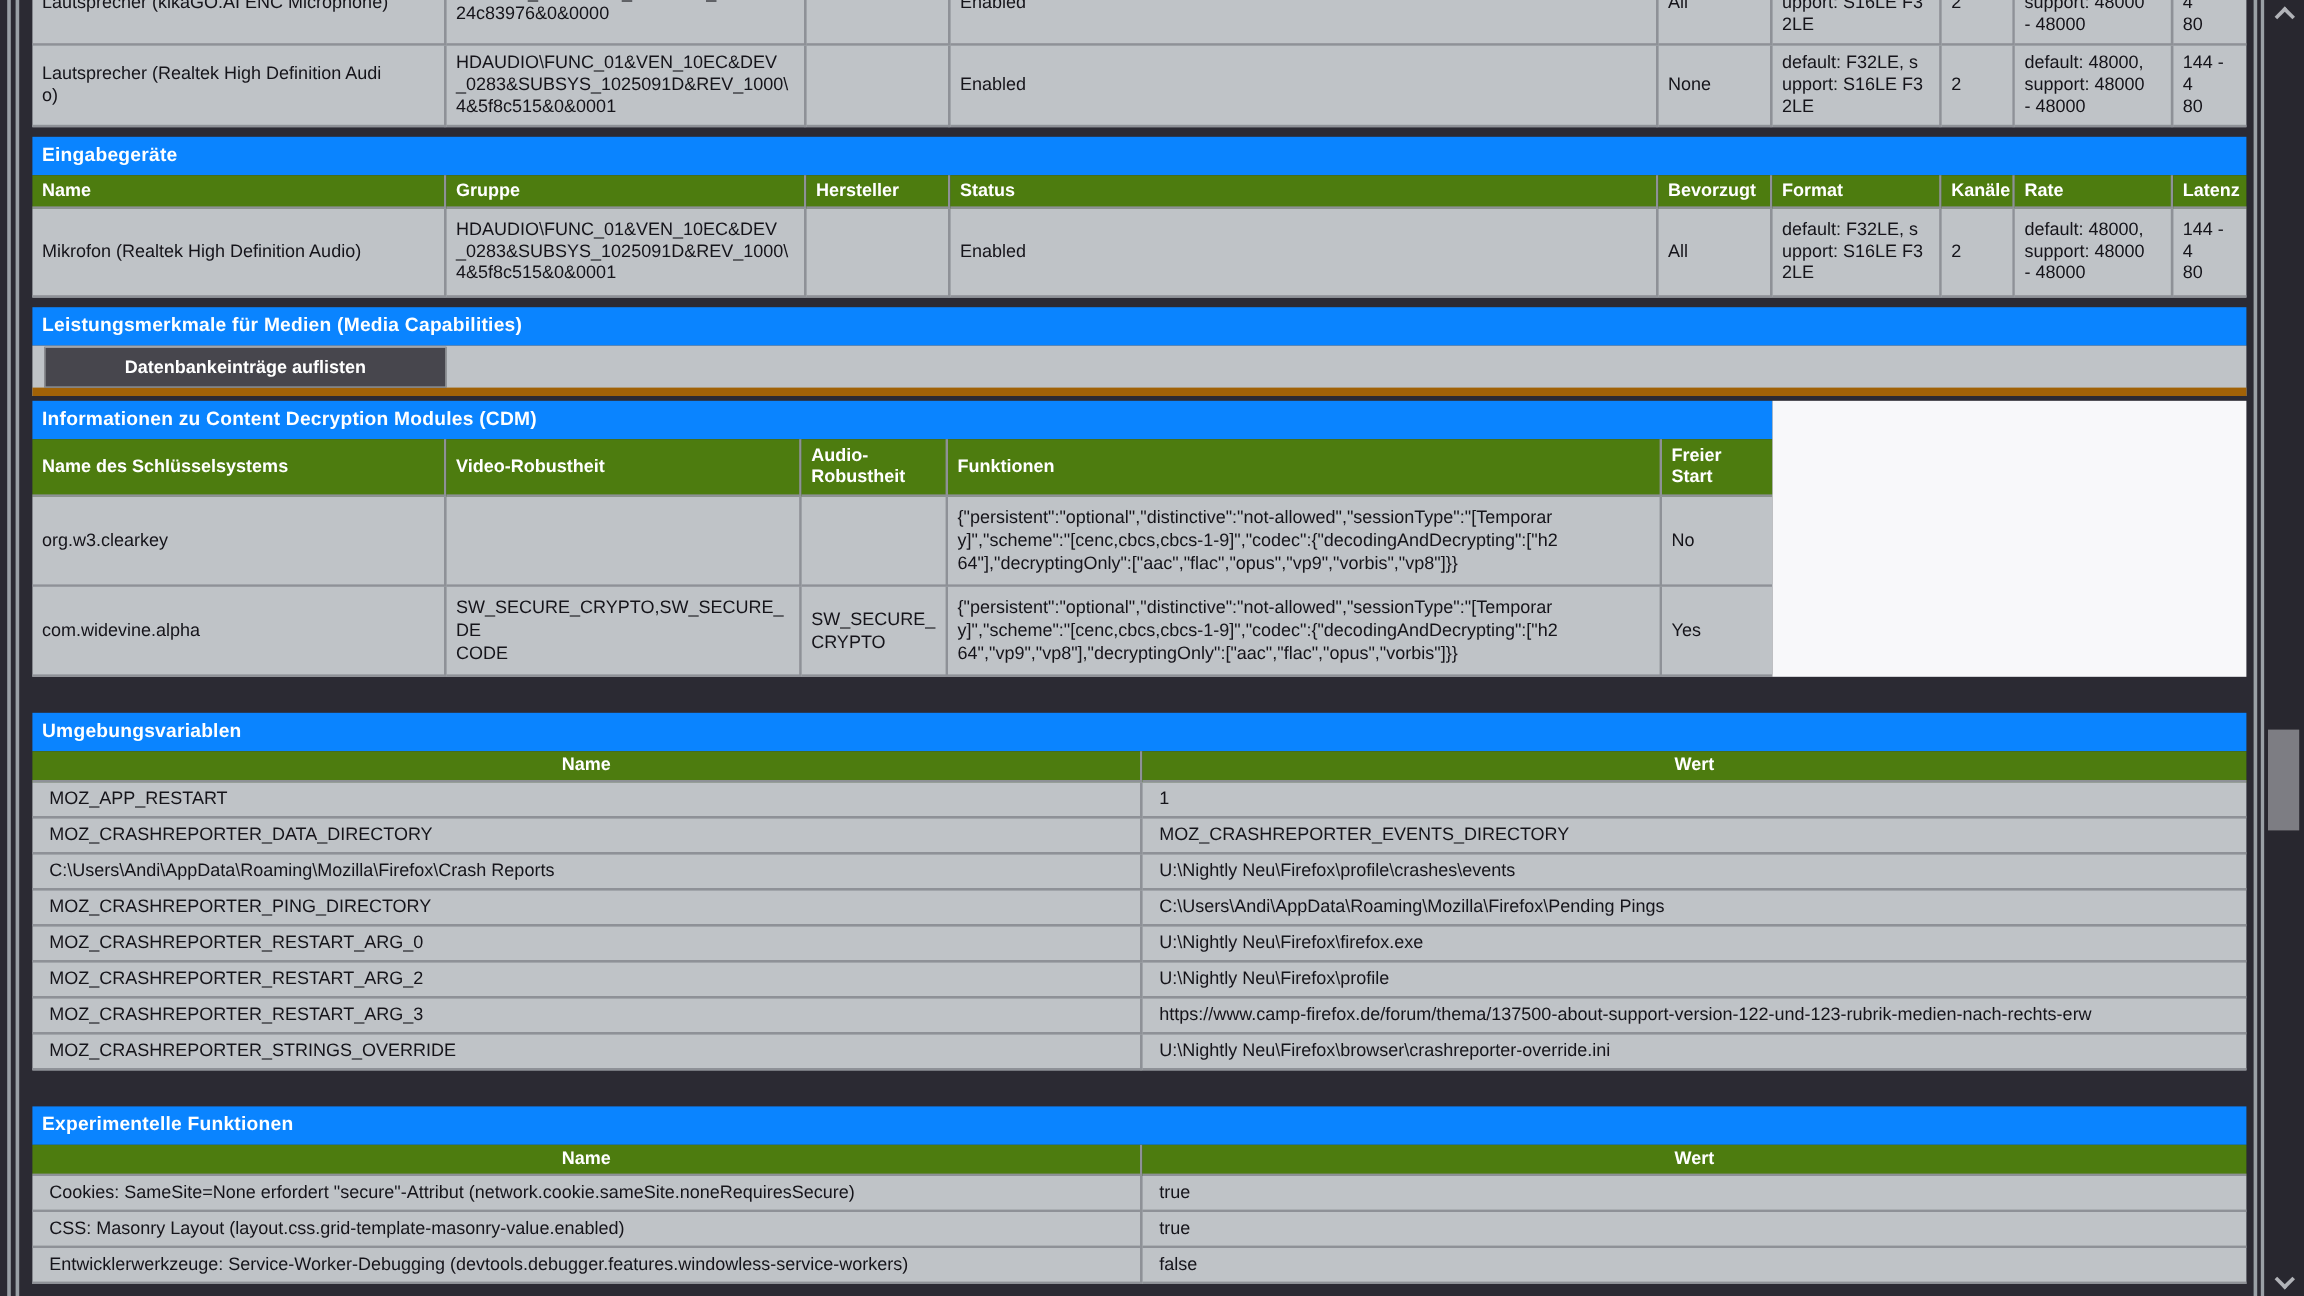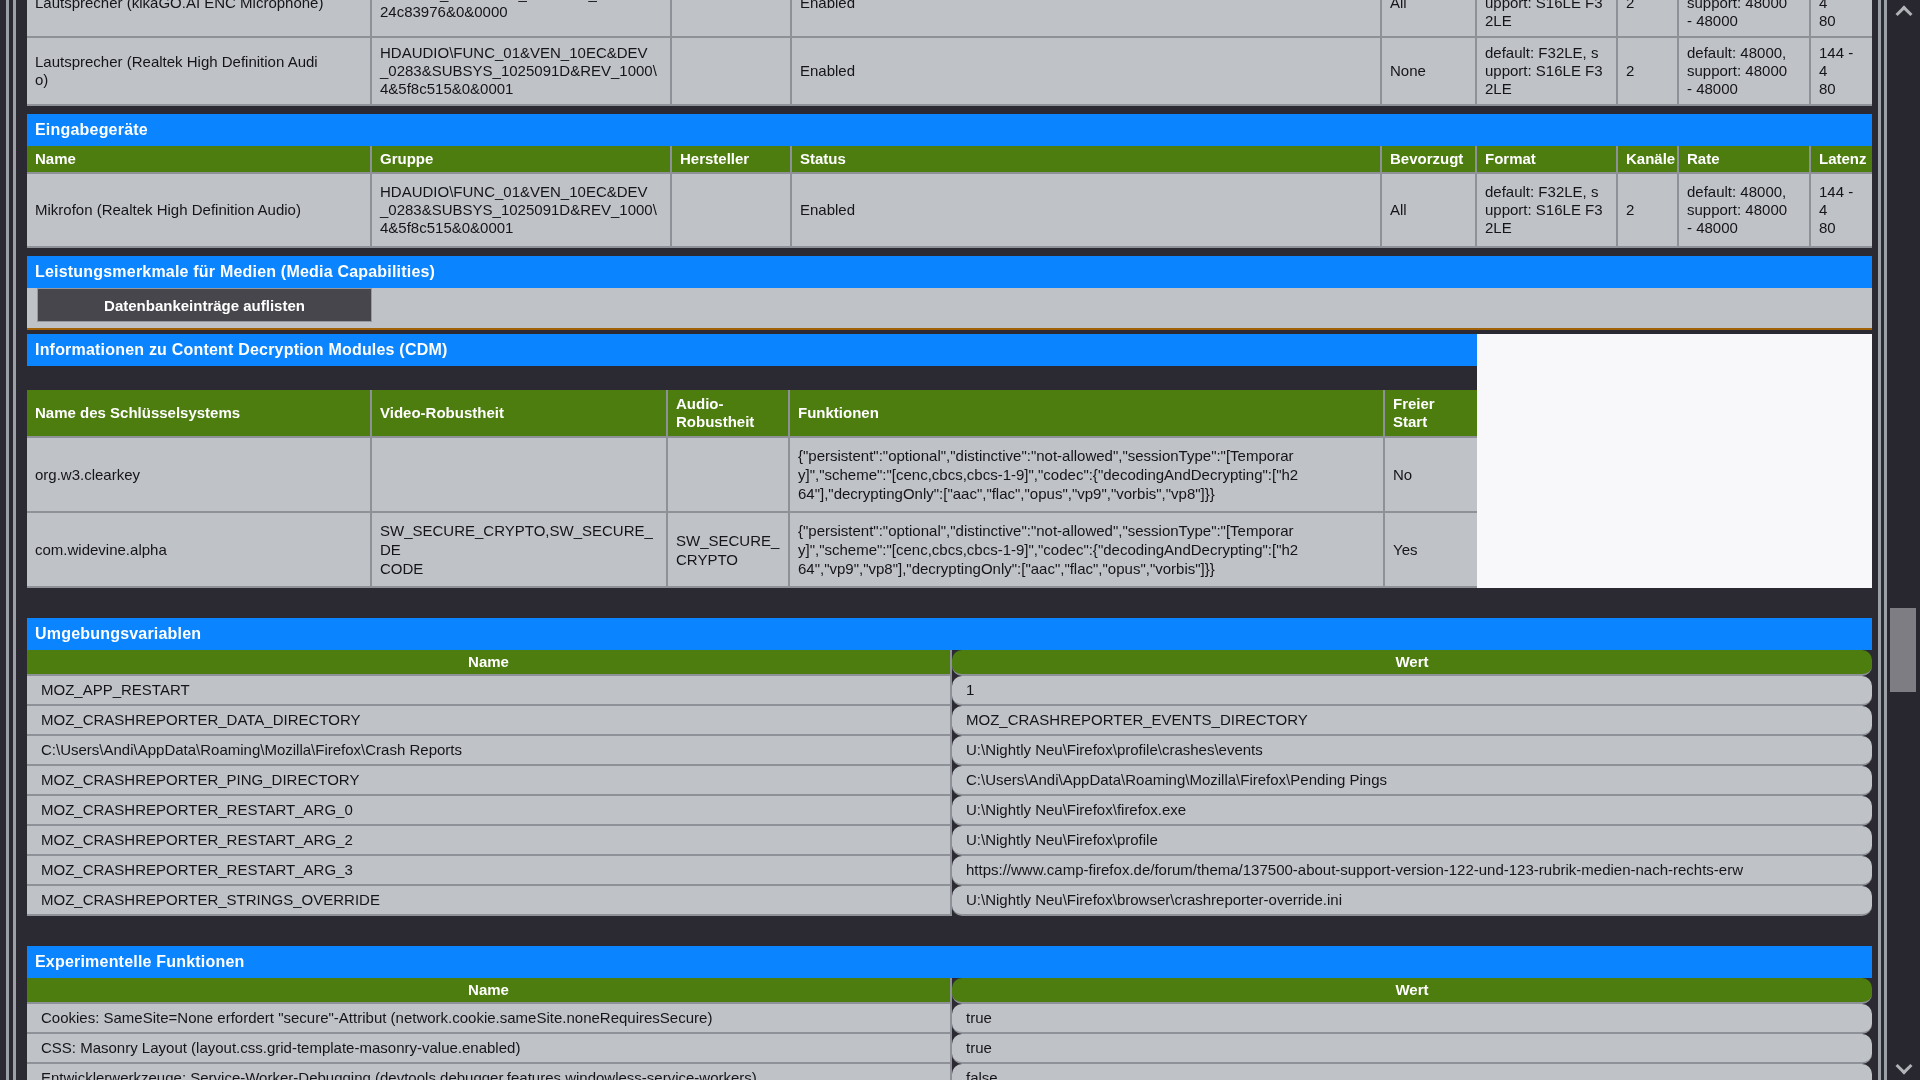--- a/index.html
+++ b/index.html
@@ -36,38 +36,38 @@
     background:#4d7c0f;color:#fff;font-weight:700;white-space:nowrap;
     padding:4px 8px;
   }
 
   .dev-grid{grid-template-columns:345px 300px 120px 590px 95px 141px 61px 132px 61px;}
   .dev-grid .c:nth-child(9n){border-right:none;}
   .dev-grid.input .c:not(.h){padding-top:9px;padding-bottom:9px;}
 
   .clip-offset{margin-top:-30px;}
 
-  .button-band{height:42px;background:#bfc3c7;border-bottom:2px solid #a16207;
-    box-sizing:border-box;display:flex;align-items:flex-start;}
+  .button-band{height:42px;background:#bfc3c7;border-bottom:7px solid #a16207;
+    box-sizing:border-box;display:flex;align-items:flex-end;}
   .db-button{
     margin-left:10px;width:335px;height:34px;
     background:#47464d;color:#fff;border:1px solid #97999d;
     font-family:inherit;font-size:15px;font-weight:700;cursor:pointer;
   }
 
   .cdm-section{position:relative;width:1450px;}
   .cdm-white{position:absolute;left:1450px;top:0;width:395px;height:100%;background:#f8f8fa;}
-  .cdm-grid{grid-template-columns:345px 296px 122px 595px 92px;margin-top:24px;}
+  .cdm-grid{grid-template-columns:345px 296px 122px 595px 92px;}
   .cdm-grid .c:nth-child(5n){border-right:none;}
   .cdm-grid .c{line-height:19px;}
   .cdm-grid .c:not(.h){padding-top:8px;padding-bottom:8px;}
   .cdm-grid .h{white-space:pre-wrap;line-height:18px;padding-top:5px;padding-bottom:5px;}
 
   .kv-grid{grid-template-columns:925px 920px;}
-  .kv-grid .c:nth-child(2n){border-right:none;border-radius:10px;}
+  .kv-grid .c:nth-child(2n){border-right:none;}
   .kv-grid .c{white-space:nowrap;word-break:normal;padding:5px 14px;}
   .kv-grid .h{justify-content:center;padding:3px 8px;}
 
   .scrollzone{position:absolute;right:0;top:0;bottom:0;width:33px;background:#28272f;}
   .scroll-thumb{position:absolute;left:3px;top:608px;width:26px;height:84px;background:#7d7d83;}
   .chev{position:absolute;left:11px;width:9px;height:9px;
     border-left:3px solid #b1b3b8;border-top:3px solid #b1b3b8;}
   .chev.up{top:8px;transform:rotate(45deg);}
   .chev.down{bottom:8px;transform:rotate(225deg);}
 </style>

